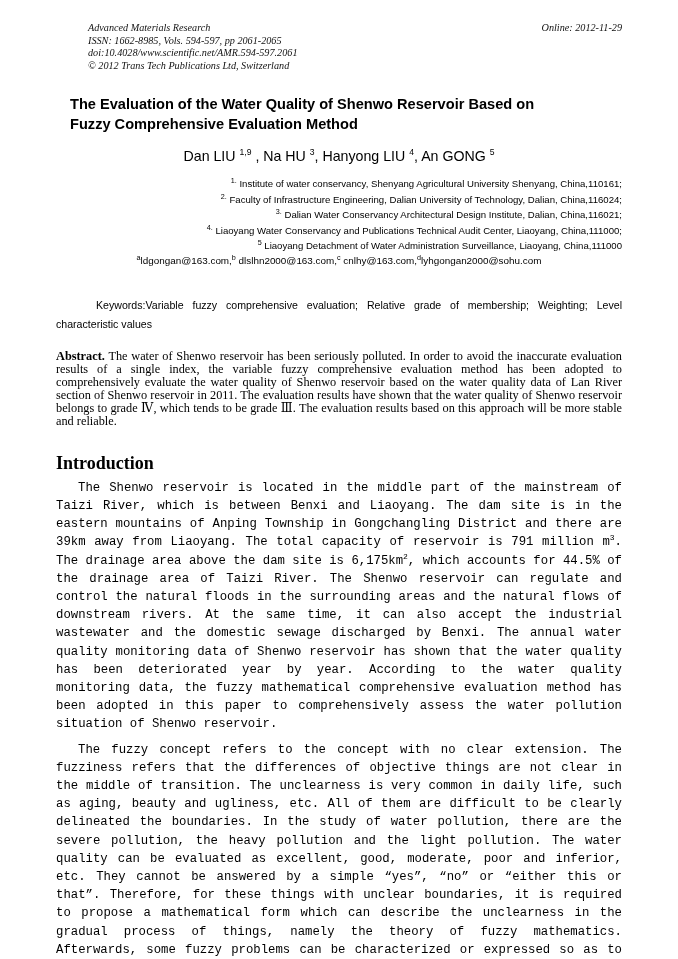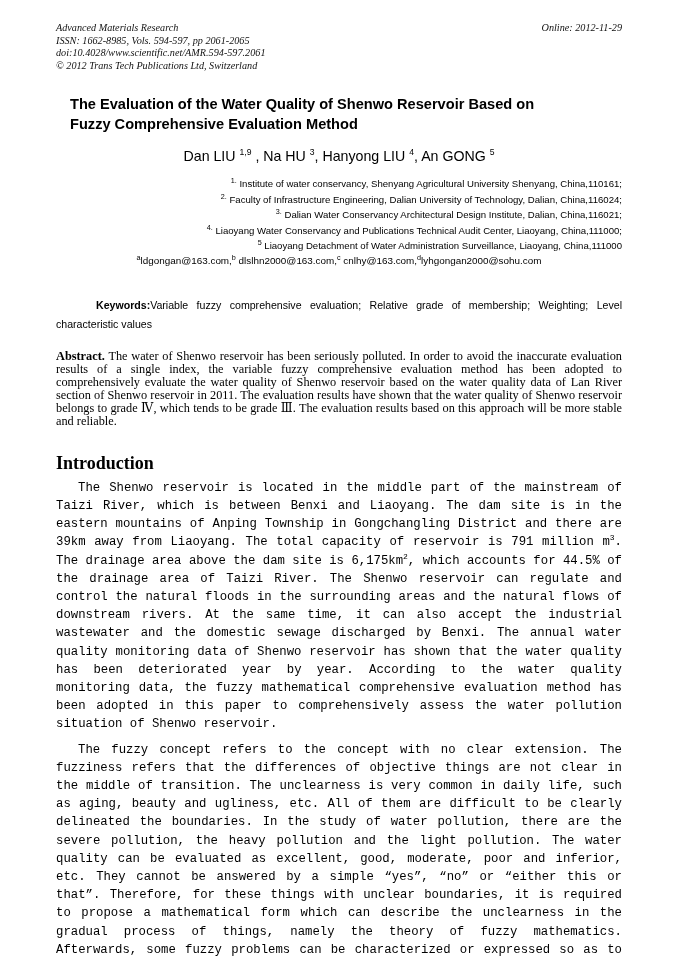--- a/index.html
+++ b/index.html
@@ -31,21 +31,21 @@
     line-height: 12.6px;
     color: #111;
   }
   .masthead-row {
     display: flex;
     justify-content: space-between;
     align-items: flex-start;
   }
   .masthead-left { text-align: left; }
   .masthead-right { text-align: right; white-space: nowrap; }
-  .masthead-line { display: block; white-space: nowrap; }
+  .masthead-line { display: block; white-space: nowrap; margin-left: 32px; }
 
   
   .title {
     font-family: "Liberation Sans", sans-serif;
     font-weight: bold;
     font-size: 14.6px;
     line-height: 20px;
     margin-top: 22px;
     padding: 0 14px;
   }
@@ -92,21 +92,21 @@
   }
 
   
   .keywords {
     font-family: "Liberation Sans", sans-serif;
     font-size: 10.6px;
     line-height: 19px;
     text-align: justify;
     margin-top: 27px;
   }
-  .keywords .kw-label { font-weight: bold; padding-left: 40px; }
+  .keywords .kw-label { font-weight: normal; padding-left: 40px; }
 
   
   .abstract {
     font-family: "Liberation Serif", serif;
     font-size: 12.3px;
     line-height: 13px;
     text-align: justify;
     margin-top: 16px;
   }
   .abstract .ab-label { font-weight: bold; }

